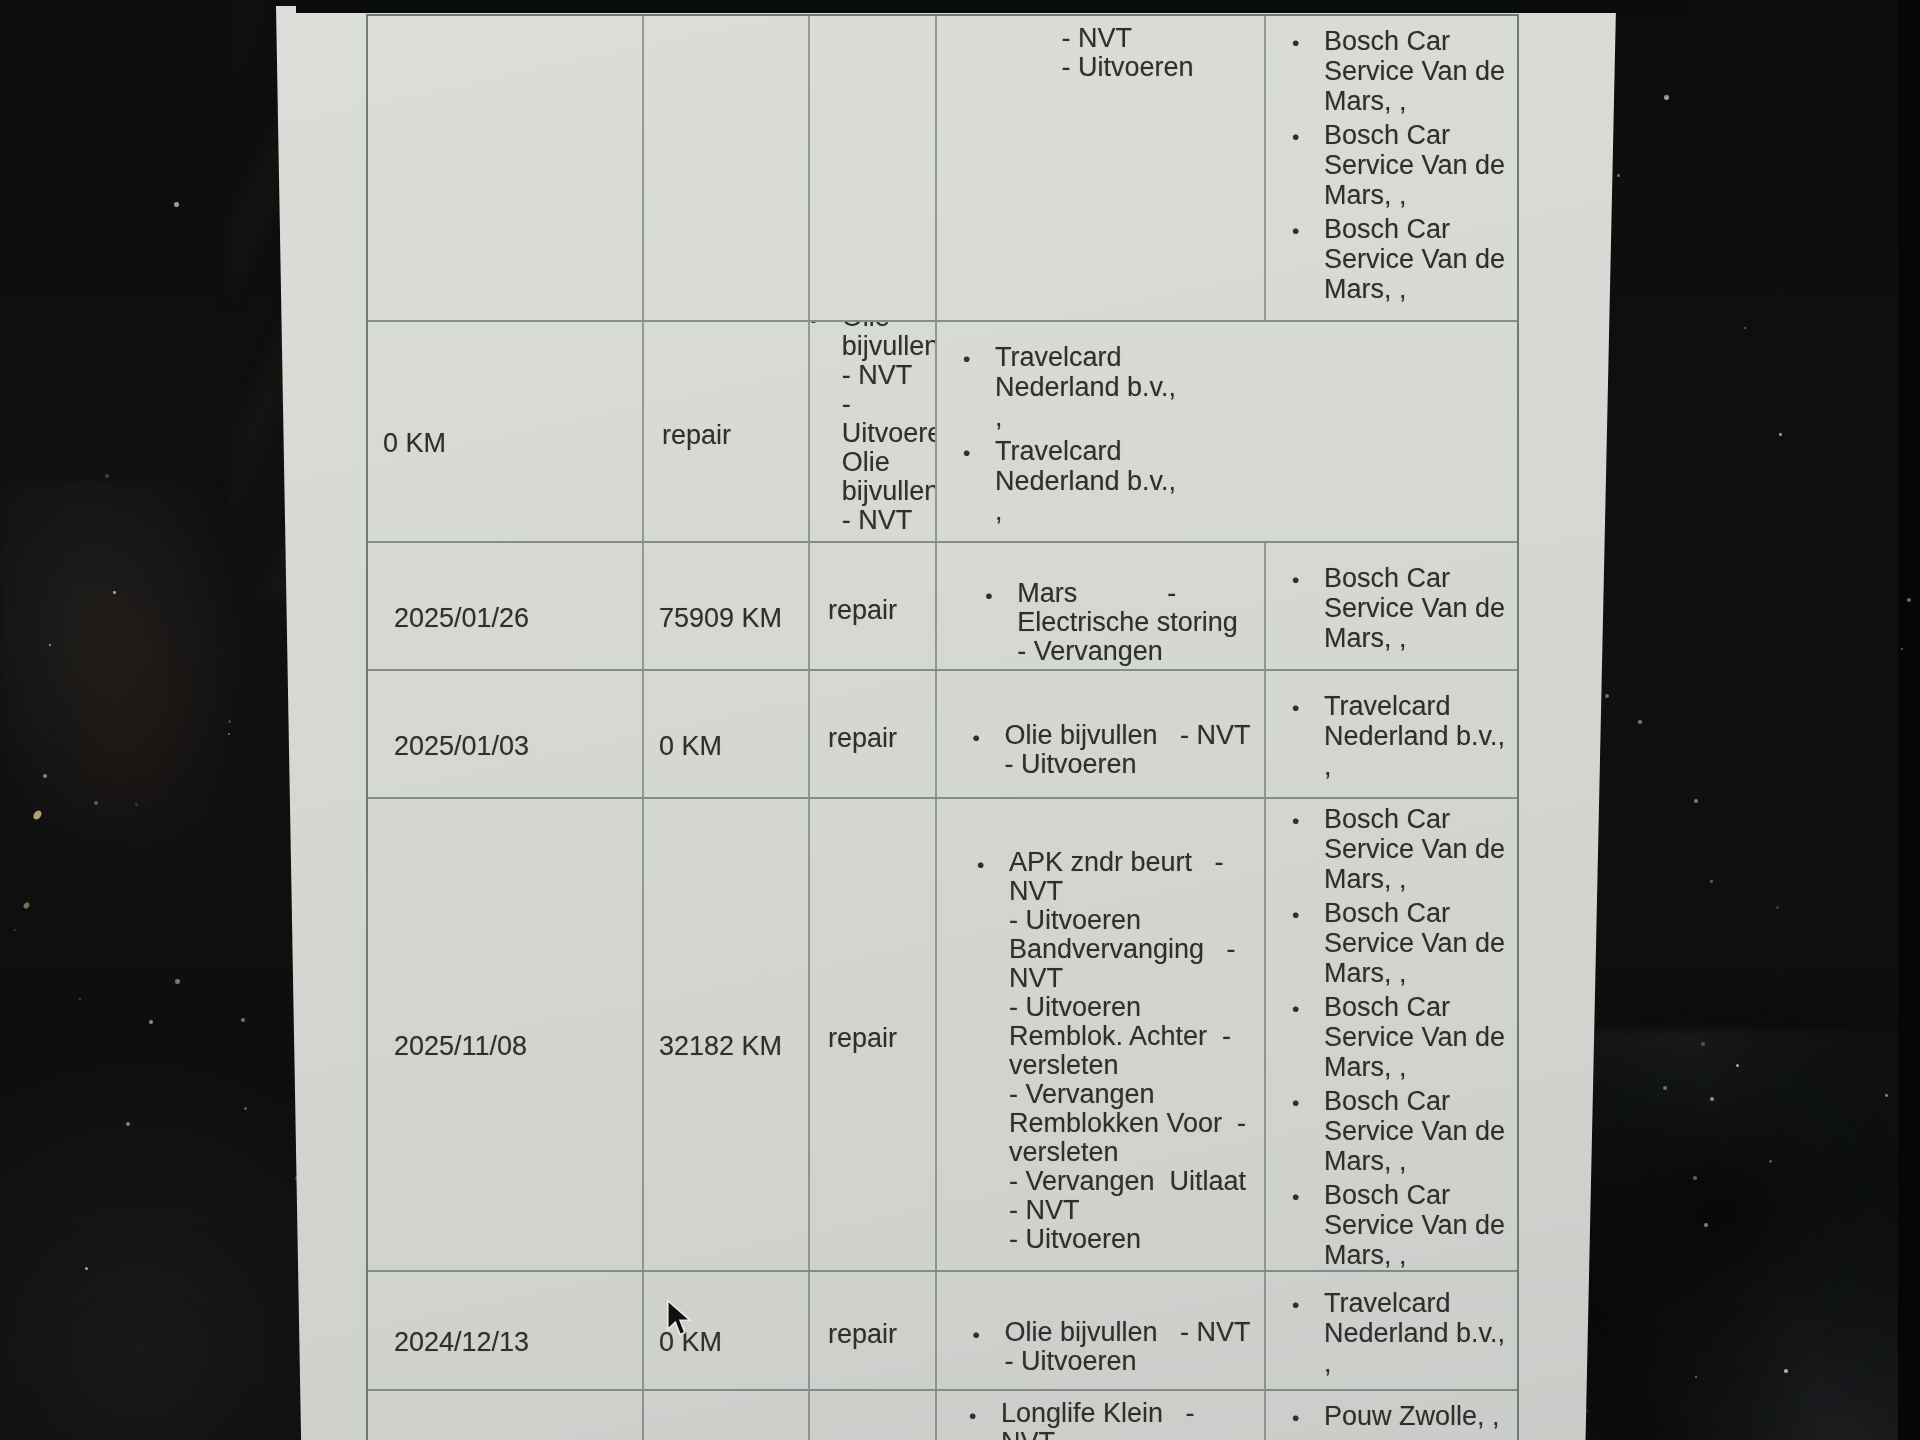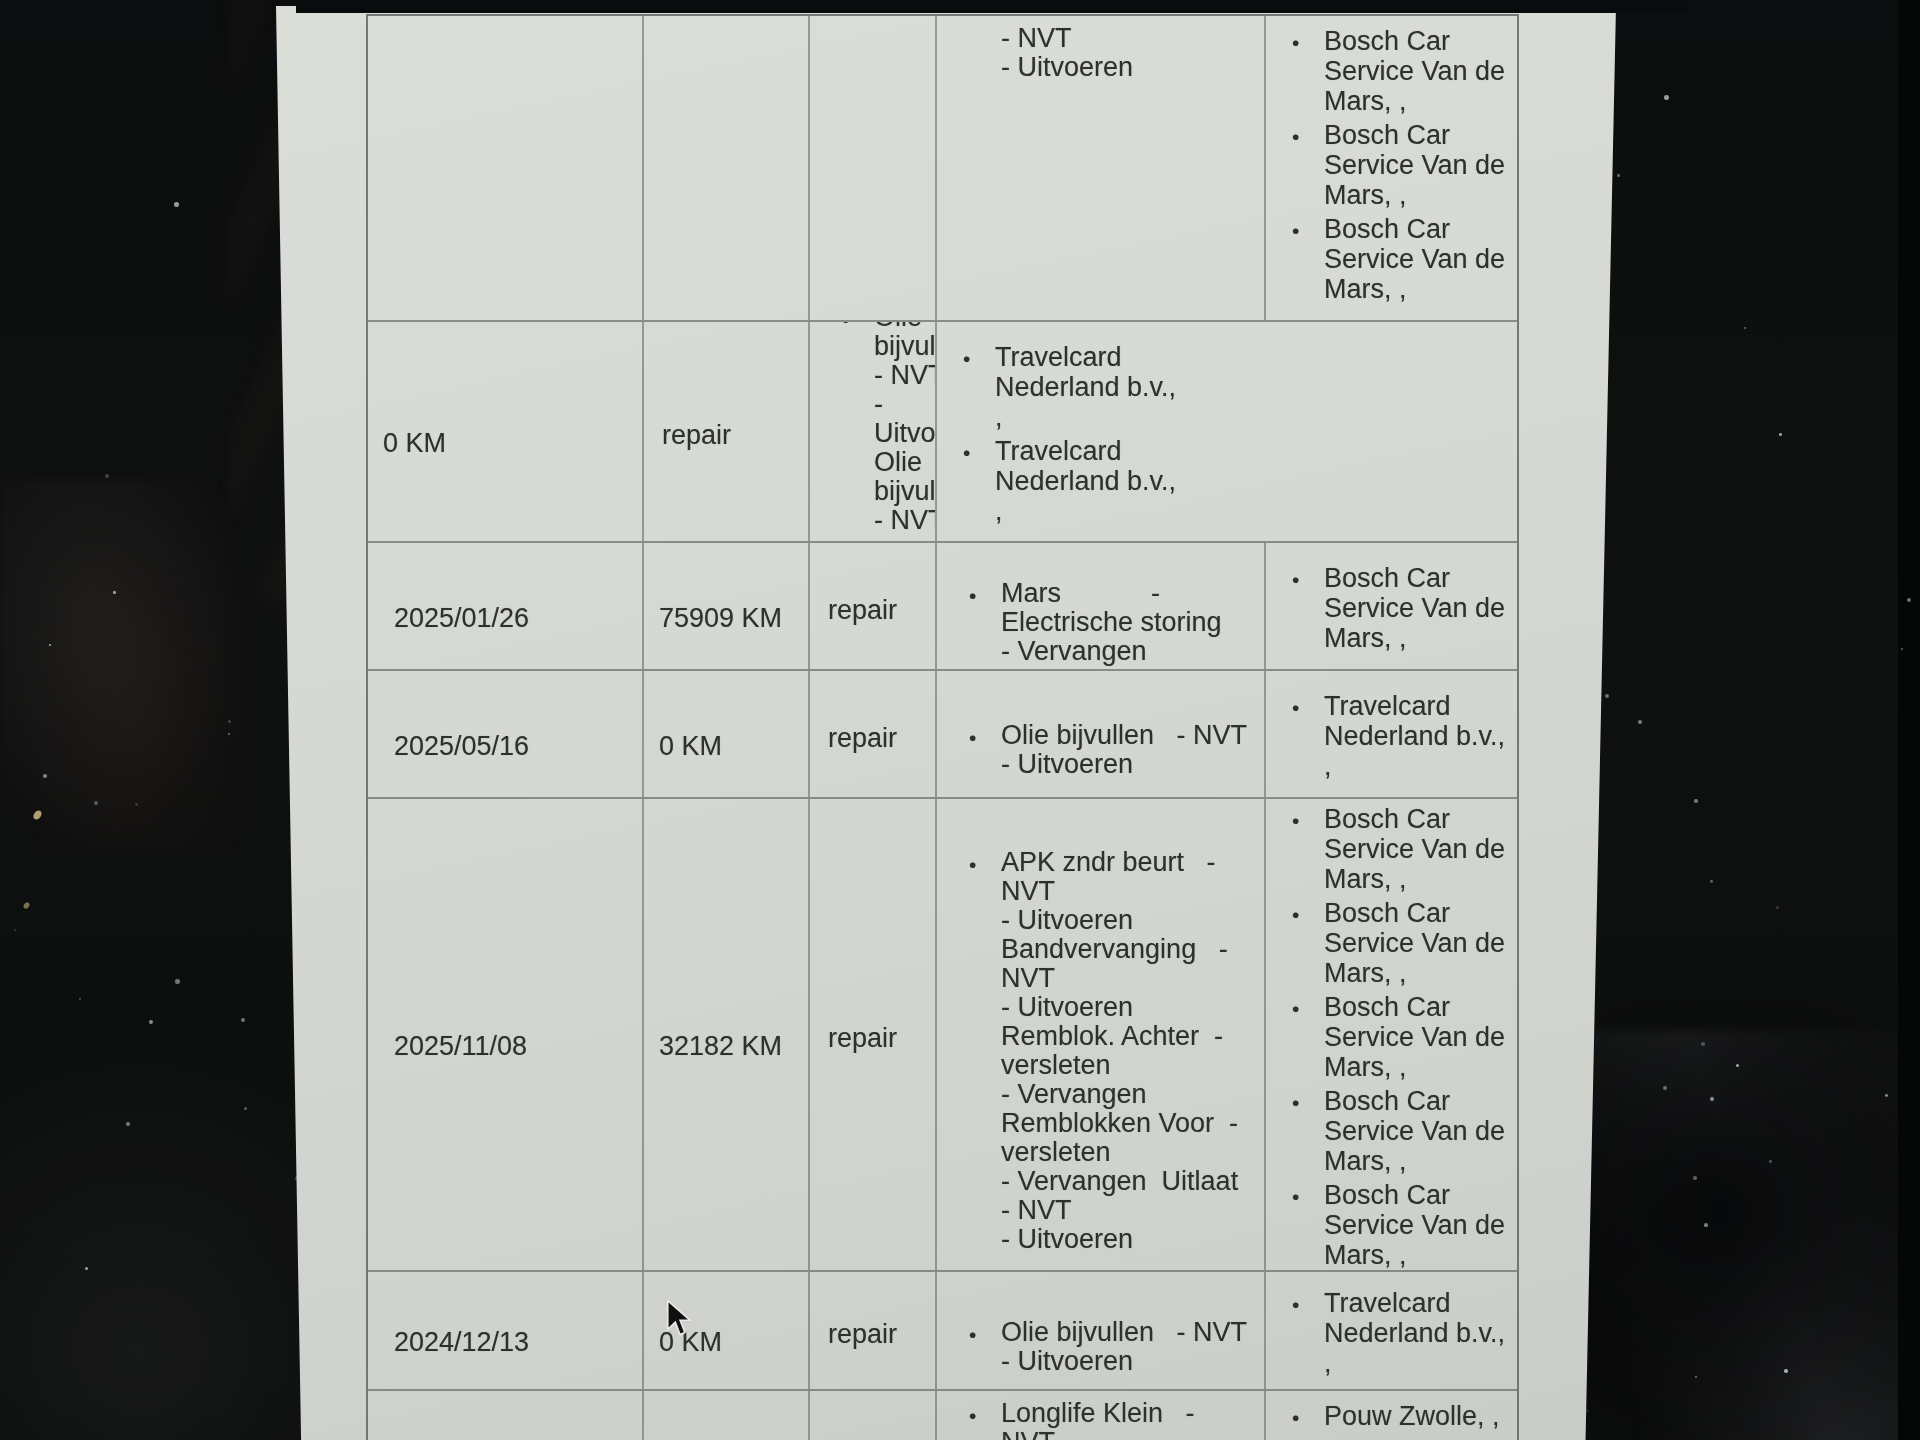--- a/index.html
+++ b/index.html
@@ -79,21 +79,21 @@
   .t-cell{
     border-right:2px solid rgba(100,110,105,0.60);
     display:flex;flex-direction:column;justify-content:center;
     overflow:hidden;color:#2d302d;font-size:27px;
     text-shadow:0 0 1px rgba(45,48,45,0.35);
   }
   .t-cell:last-child{border-right:none;}
   .cell-date{padding:24px 6px 0 26px;}
   .cell-km{padding:24px 6px 0 15px;}
   .cell-type{padding:24px 6px 16px 18px;}
-  .cell-description{padding:32px 10px 0 18px;line-height:29px;}
+  .cell-description{padding:32px 10px 0 18px;line-height:29px;align-items:center;}
   .cell-supplier{padding:4px 6px 0 12px;line-height:30px;}
   .top-align .t-cell{justify-content:flex-start;}
   .top-align .cell-description{padding-top:6px;}
   .top-align .cell-supplier{padding-top:8px;}
   .bullet-item{display:grid;grid-template-columns:46px 1fr;margin:2px 0;}
   .cell-description .bullet-item{grid-template-columns:46px 1fr;}
   .marker{text-align:left;padding-left:14px;font-size:21px;line-height:inherit;padding-top:2px;}
   .item-text{white-space:pre-wrap;word-break:normal;}
 
   
@@ -338,21 +338,21 @@
             <div class="bullet-item">
               <span class="marker">•</span>
               <span class="item-text">Bosch Car
 Service Van de
 Mars, ,</span>
             </div>
           </div>
         </div>
         <div class="t-row">
           <div class="t-cell cell-date">
-            <span class="cell-text">2025/05/16</span>
+            <span class="cell-text">2025/01/03</span>
           </div>
           <div class="t-cell cell-km">
             <span class="cell-text">0 KM</span>
           </div>
           <div class="t-cell cell-type">
             <span class="cell-text">repair</span>
           </div>
           <div class="t-cell cell-description">
             <div class="bullet-item">
               <span class="marker">•</span>

